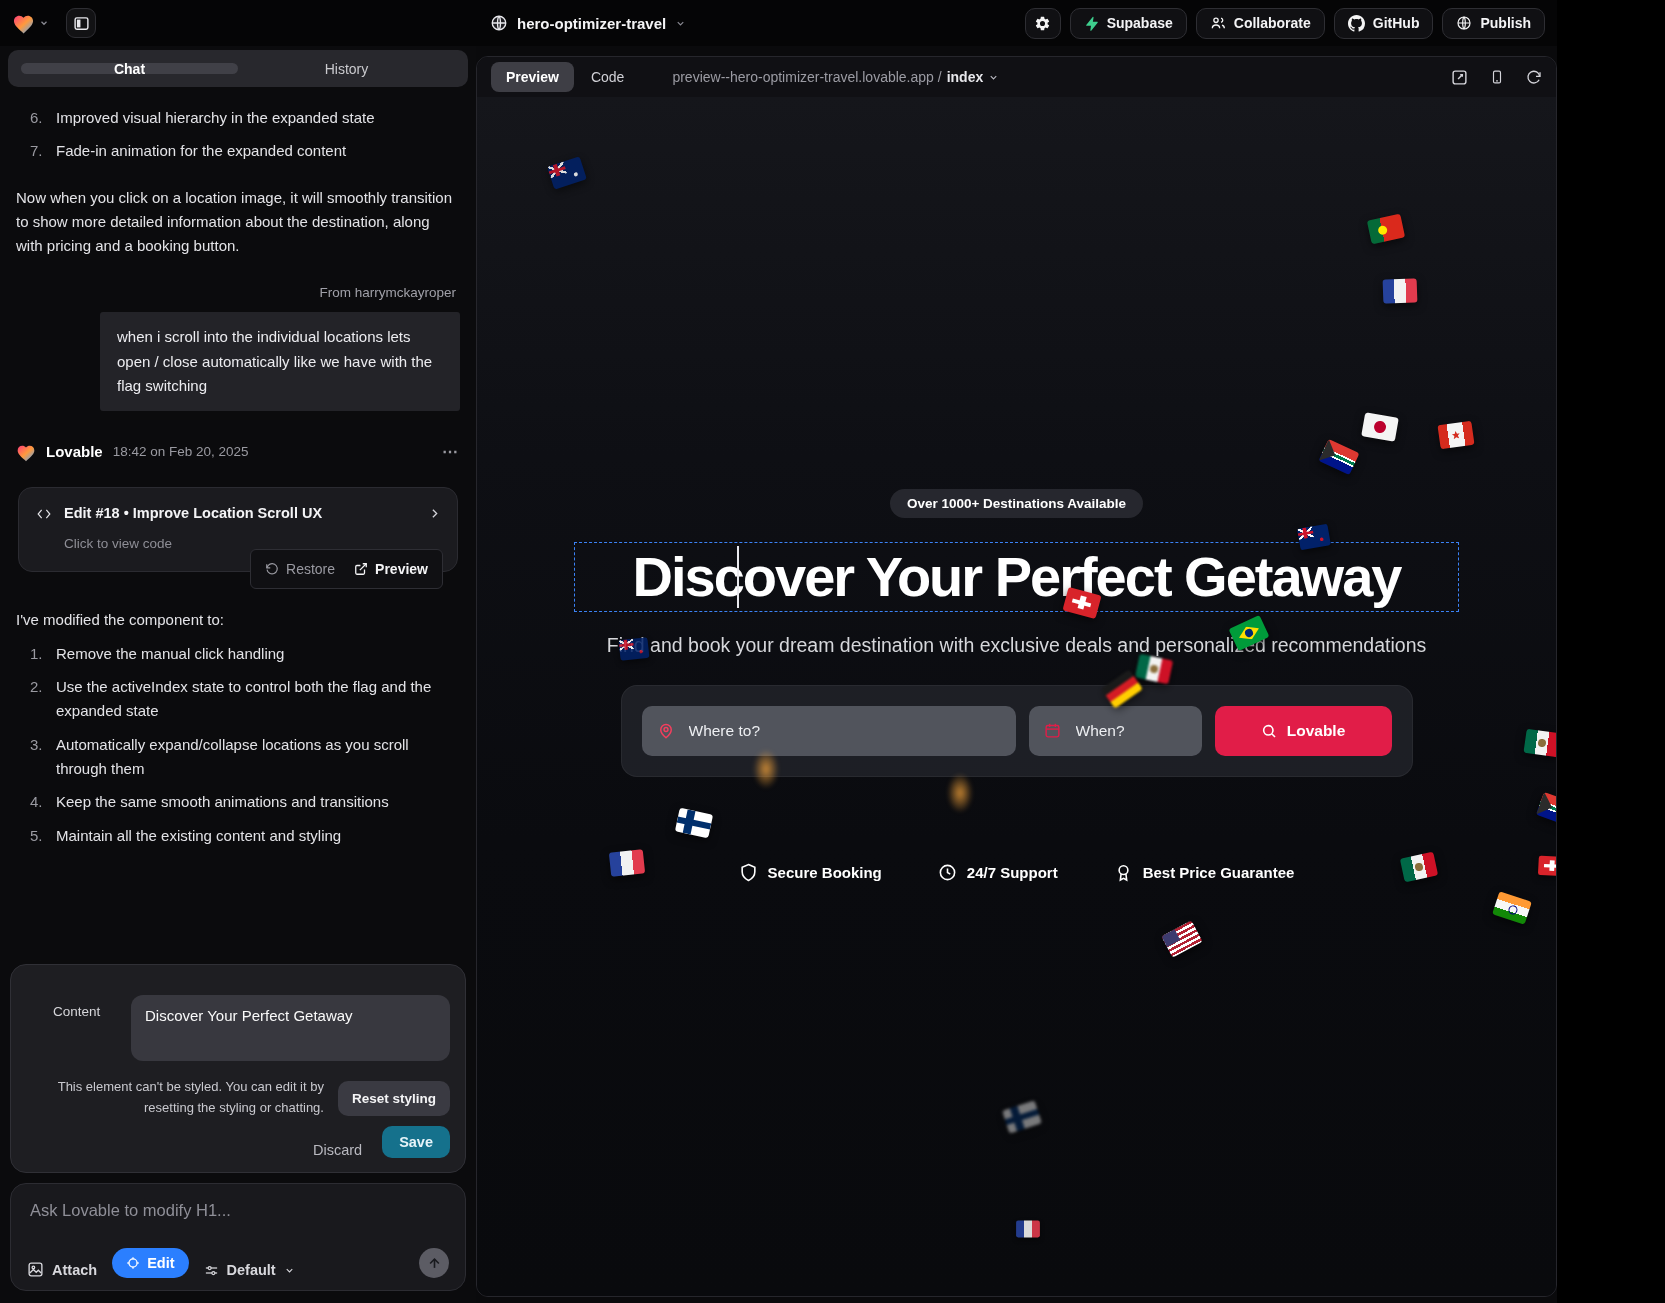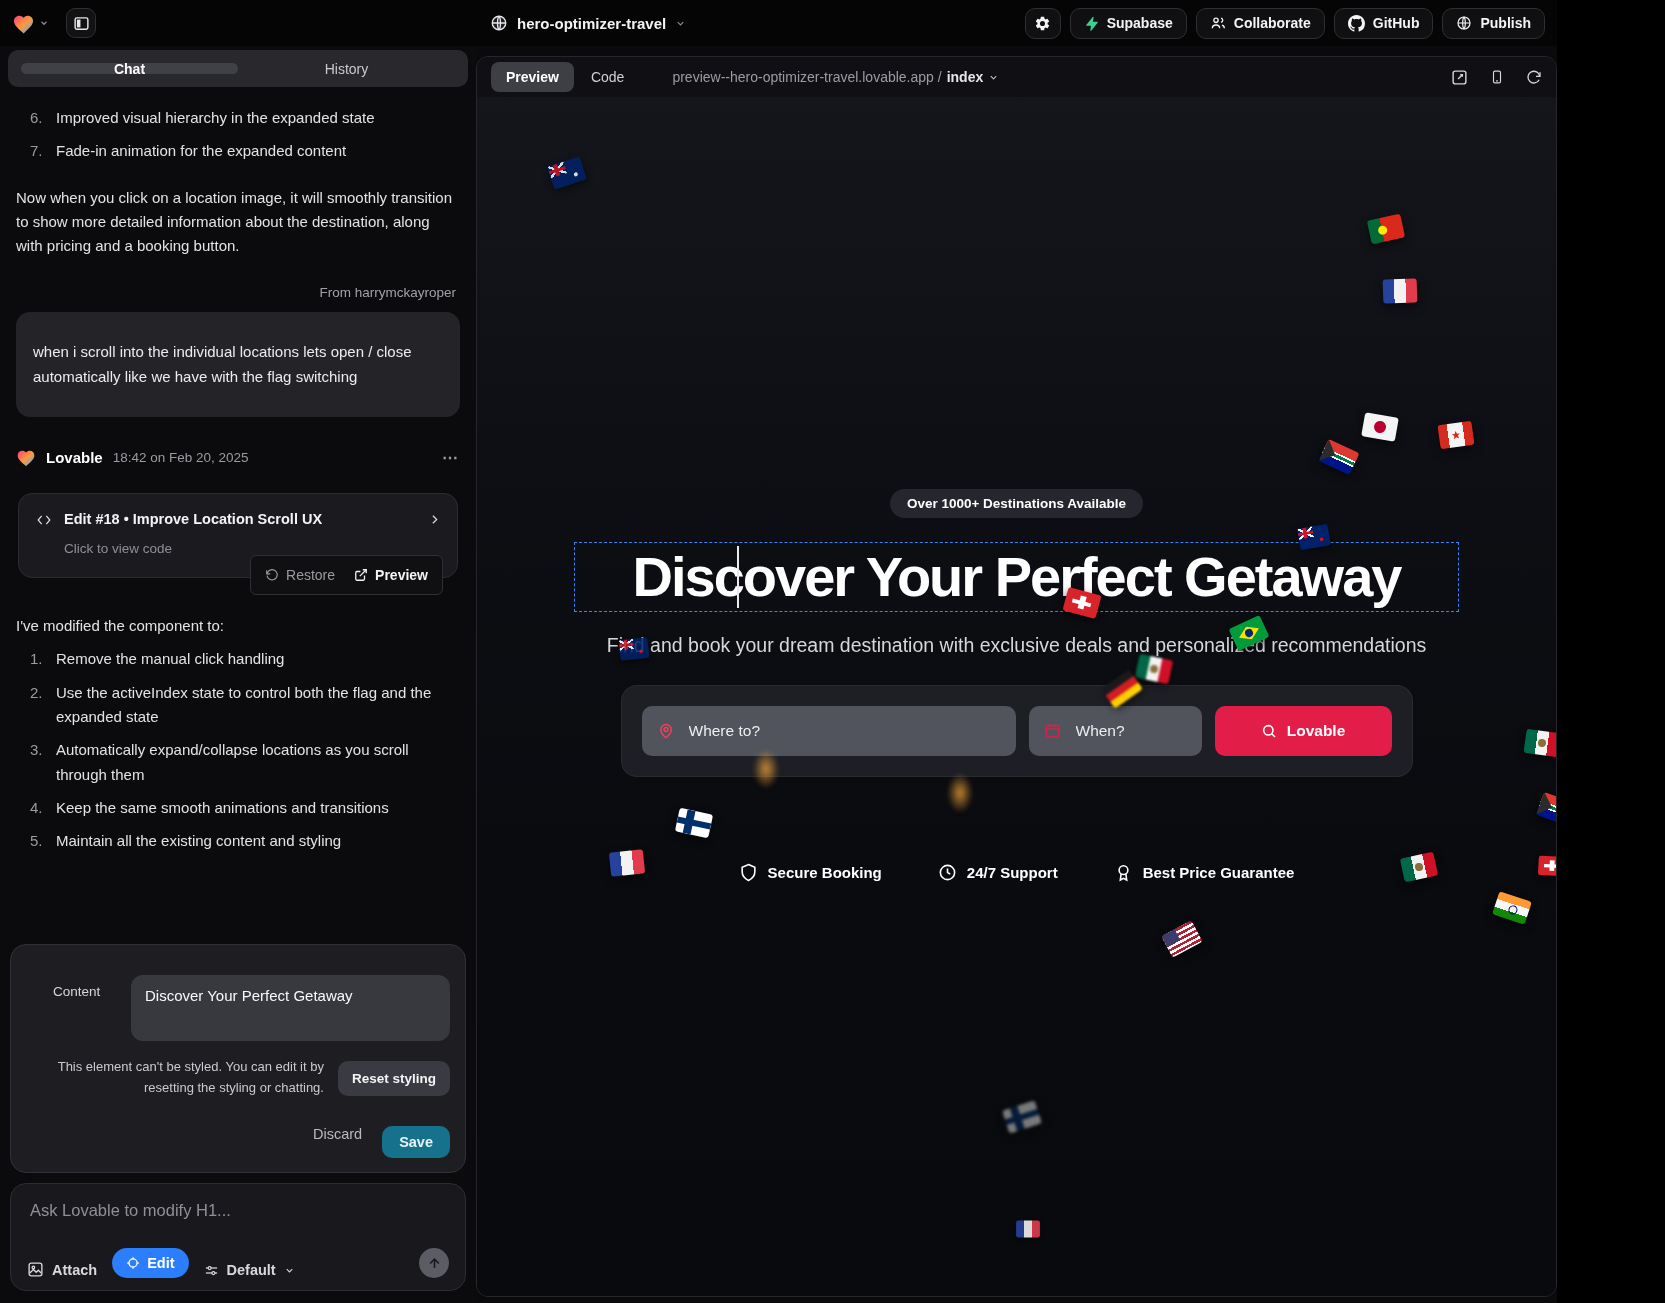--- a/index.html
+++ b/index.html
@@ -21,21 +21,21 @@
   
   .sidebar { position:absolute; left:0; top:46px; bottom:0; width:476px; display:flex; flex-direction:column; background:#0b0b0d; }
   .tabs { margin:4px 8px 8px; height:37px; background:#28282d; border-radius:10px; display:flex; padding:13px; flex:0 0 auto; }
   .tab { flex:1; display:flex; align-items:center; justify-content:center; border-radius:8px; font-size:14px; color:#cacace; }
   .tab.active { background:#404047; color:#fff; font-weight:600; }
   .chat { flex:1; overflow:hidden; padding:2px 16px 0; font-size:15px; color:#e3e3e7; line-height:1.62; }
   .oli { display:flex; gap:9px; margin:9px 0 9px 14px; }
   .oli .num { color:#9a9aa1; min-width:17px; }
   .para { margin-top:22px; }
   .from { text-align:right; color:#a0a0a8; font-size:13.5px; margin:24px 4px 8px; }
-  .bubble { background:#232328; border-radius:14px; padding:28px 17px; color:#ececf0; }
+  .bubble { margin-left:84px; background:#232328; border-radius:3px; padding:13px 17px; color:#ececf0; }
   .lov-row { display:flex; align-items:center; gap:10px; margin:28px 0 12px; }
   .lov-name { font-weight:700; color:#fff; }
   .lov-time { color:#9a9aa1; font-size:13.5px; }
   .lov-menu { margin-left:auto; color:#9a9aa1; font-size:16px; letter-spacing:2px; }
   .edit-card { margin:22px 2px 36px; background:#1b1b1f; border:1px solid #2b2b31; border-radius:14px; padding:14px 16px 17px; position:relative; }
   .ec-row { display:flex; align-items:center; gap:11px; }
   .ec-title { font-weight:600; color:#f4f4f6; font-size:14.5px; }
   .ec-chev { margin-left:auto; color:#d4d4da; }
   .ec-sub { color:#8e8e96; font-size:13.5px; margin:7px 0 0 29px; }
   .rp { position:absolute; right:14px; bottom:-18px; background:#101013; border:1px solid #2e2e34; border-radius:6px; padding:8px 14px; display:flex; gap:19px; font-size:14px; align-items:center; }
@@ -49,21 +49,21 @@
   .tag-pill { border:1px solid #47474d; border-radius:999px; padding:6px 14px; display:flex; gap:7px; align-items:center; color:#ececf0; font-size:14px; font-weight:600; }
   .tt { color:#ececf0; font-weight:700; }
   .tt .sm { font-size:10px; } .tt .lg { font-size:14px; }
   .ph-icons { margin-left:auto; display:flex; gap:19px; color:#d6d6da; align-items:center; }
   .content-row { display:flex; margin-top:18px;margin-left:27px; }
   .content-label { font-size:13.5px; color:#d6d6da; padding-top:9px; width:78px; }
   .content-box { flex:1; background:#38383f; border-radius:12px; padding:12px 14px; color:#fafafa; font-size:15px; min-height:66px; }
   .note-row { display:flex; gap:14px; margin-top:16px; align-items:center;text-align:right; }
   .note { flex:1; font-size:13px; color:#c9c9cf; line-height:1.6; }
   .reset-btn { background:#3a3a42; border-radius:10px; padding:10px 14px; font-size:13.5px; color:#f4f4f6; font-weight:600; white-space:nowrap; }
-  .action-row { display:flex; justify-content:flex-end; gap:20px; margin-top:27px; align-items:flex-start; }
+  .action-row { display:flex; justify-content:flex-end; gap:20px; margin-top:7px; align-items:flex-end; }
   .discard { color:#b9b9c0; font-size:14.5px; }
   .save { background:#15718c; color:#e7f4f9; border-radius:10px; padding:8px 17px; font-size:14.5px; font-weight:600; }
 
   
   .composer { margin:10px 10px 12px; background:#19191d; border:1px solid #2c2c32; border-radius:16px; padding:17px 13px 12px; flex:0 0 auto; }
   .composer-input { color:#8f8f98; font-size:16.5px; padding:0 6px 28px; }
   .composer-row { display:flex; align-items:flex-end; gap:15px; padding:0 3px; }
   .chip { display:flex; gap:8px; align-items:center; color:#d8d8dd; font-size:14.5px; font-weight:600; }
   .edit-pill { display:flex; gap:7px; align-items:center; background:#2b7fff; border-radius:999px; padding:7px 14px; color:#fff; font-weight:700; font-size:14.5px; }
   .send { margin-left:auto; width:30px; height:30px; border-radius:50%; background:#5c5c64; display:flex; align-items:center; justify-content:center; color:#191a1e; }

